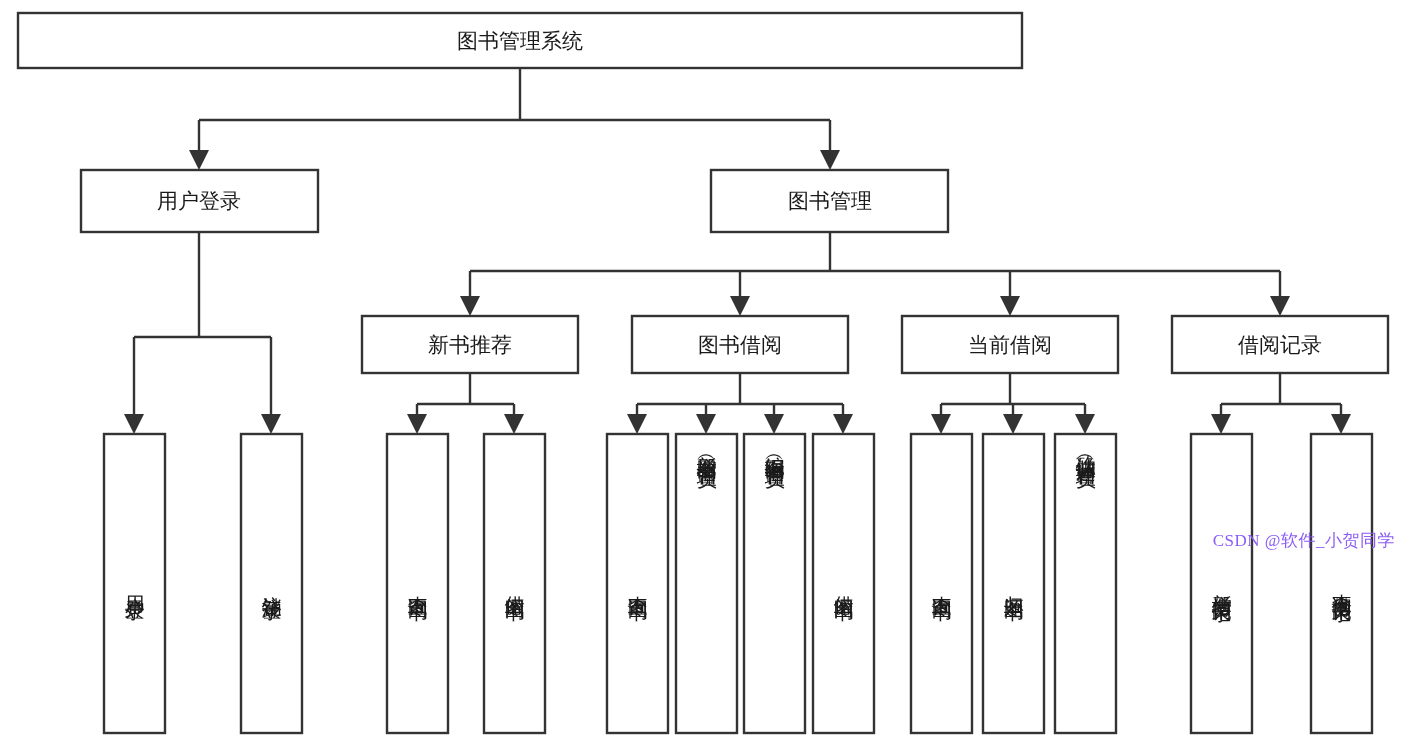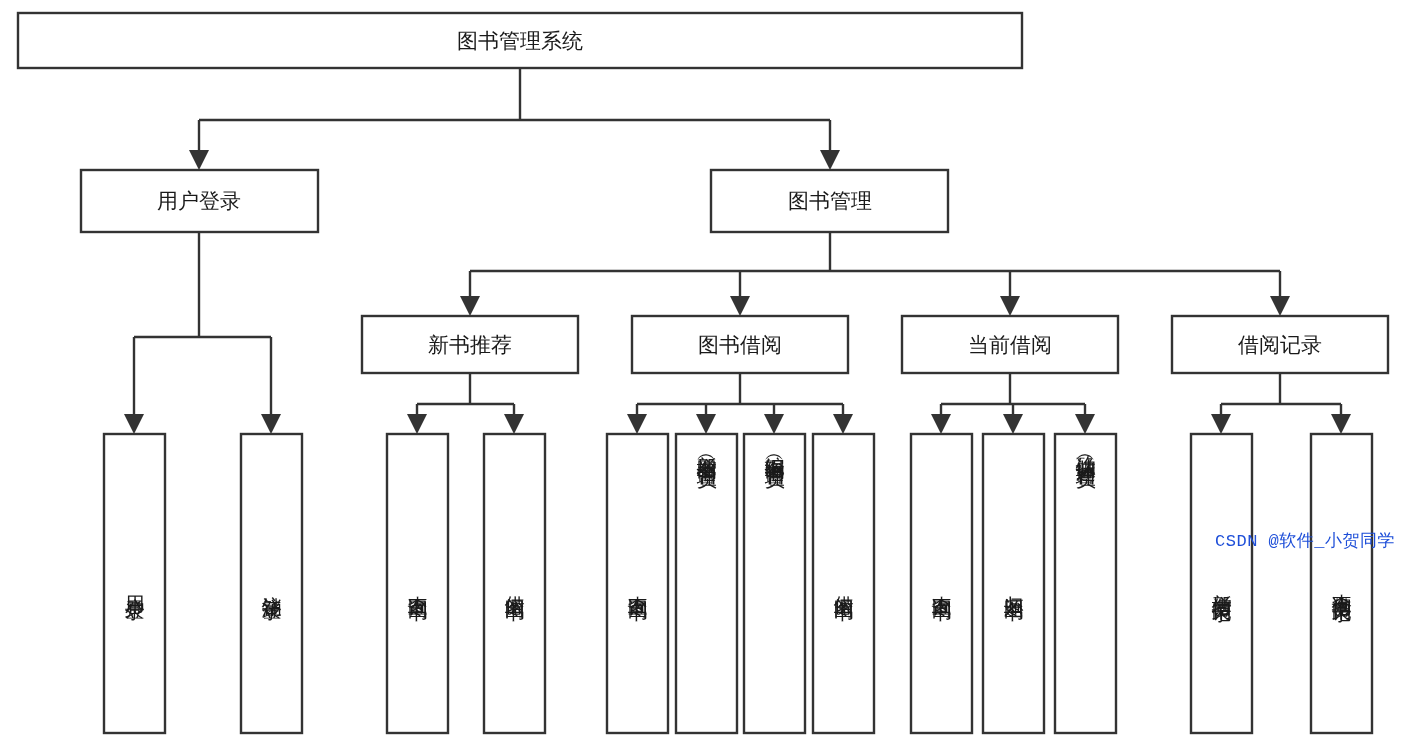--- a/index.html
+++ b/index.html
@@ -64,23 +64,23 @@
     line-height: 1.28;
     letter-spacing: 2px;
     color: #1a1a1a;
     white-space: nowrap;
     text-align: center;
   }
   .watermark {
     position: absolute;
     right: 10px;
     bottom: 6px;
-    font-family: Liberation Mono, monospace;
+    font-family: Liberation Serif, serif;
     font-size: 17px;
-    color: #1d4ed8;
+    color: #8b5cf6;
     letter-spacing: 0.5px;
     white-space: nowrap;
   }
 </style>
 </head>
 <body>
 
 <div id="diagram-root">
 
   <svg id="flow-svg" viewBox="0 0 1405 747" xmlns="http://www.w3.org/2000/svg">

